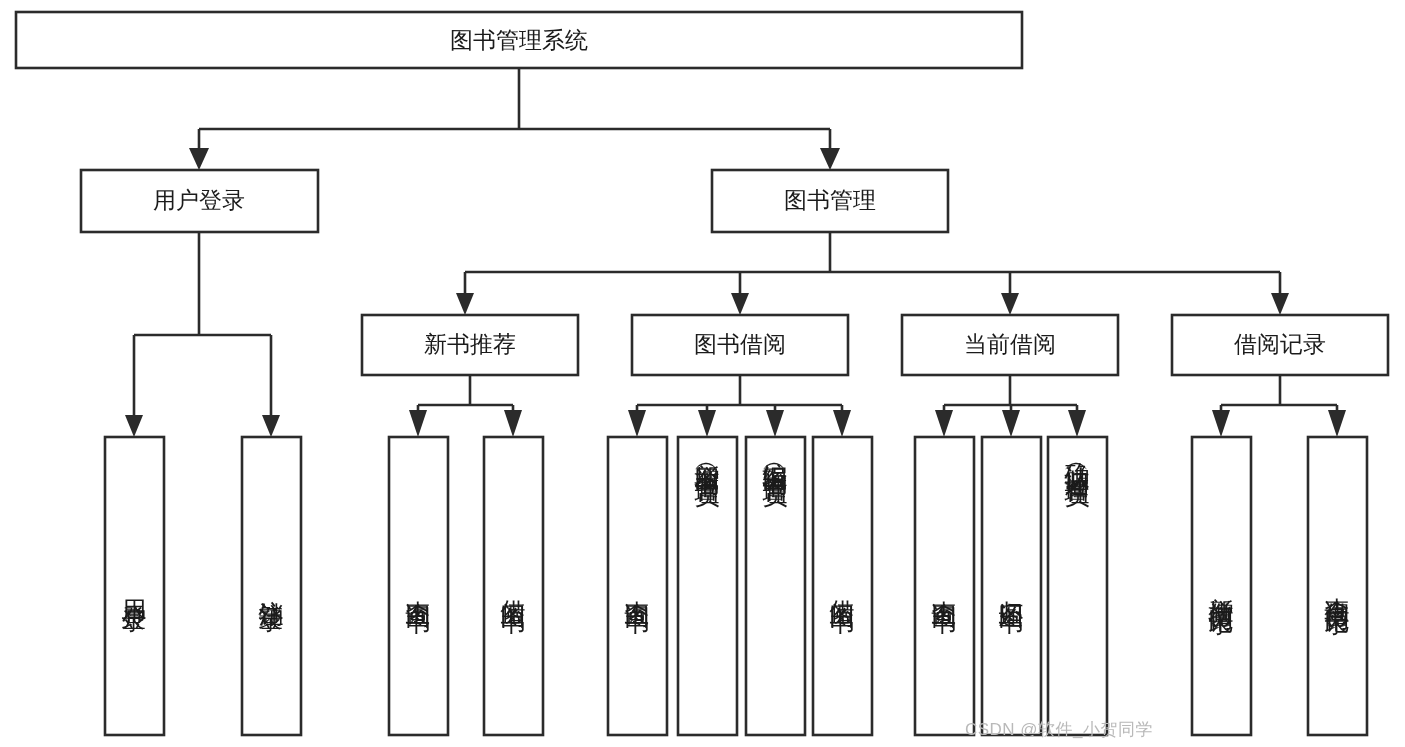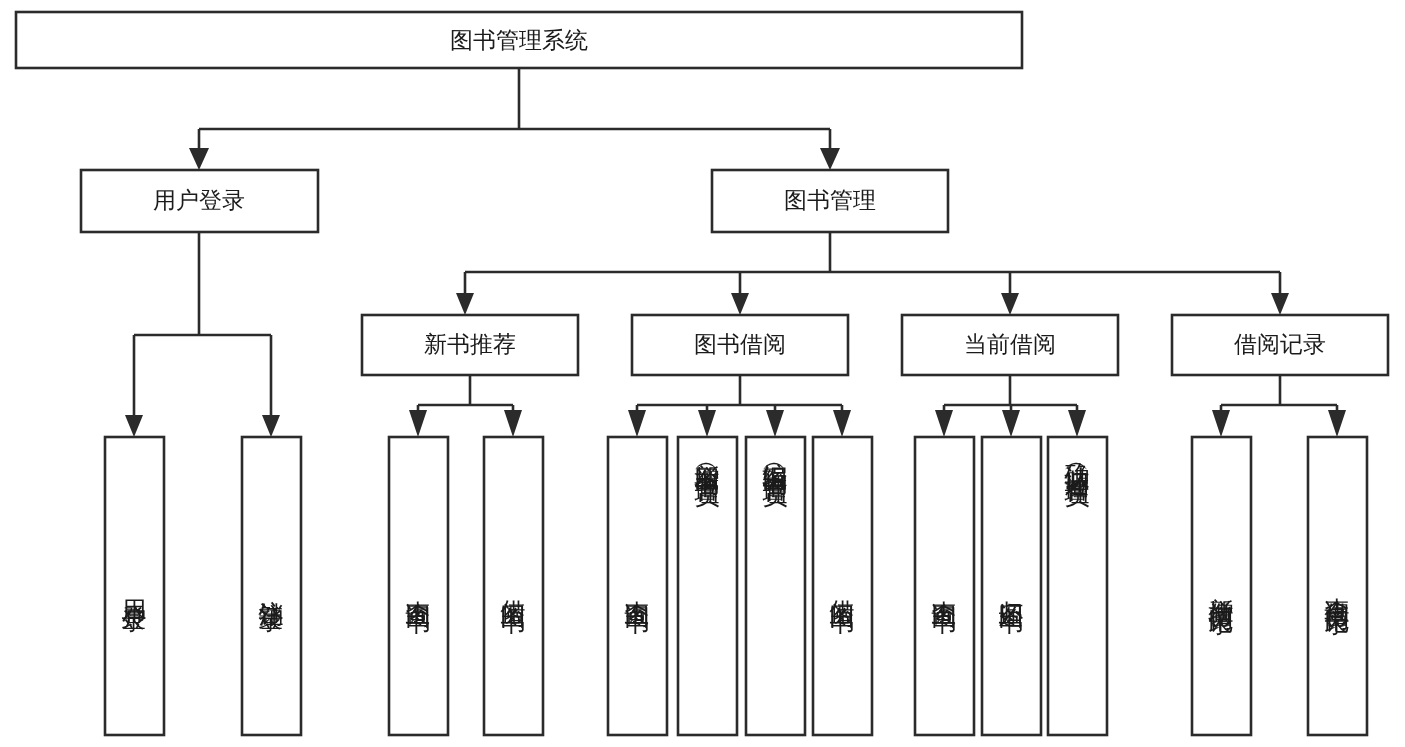--- a/index.html
+++ b/index.html
@@ -228,13 +228,14 @@
     <span class="leaf-label">确认归还（管理员）</span>
   </div>
 
   <div class="leaf-label-wrap" style="left:1192px; top:437px; width:59px; height:298px;">
     <span class="leaf-label">新增借阅记录</span>
   </div>
   <div class="leaf-label-wrap" style="left:1308px; top:437px; width:59px; height:298px;">
     <span class="leaf-label">查询借阅记录</span>
   </div>
 
+  <div class="watermark">CSDN @软件_小贺同学</div>
 </div>
 
 </body></html>

